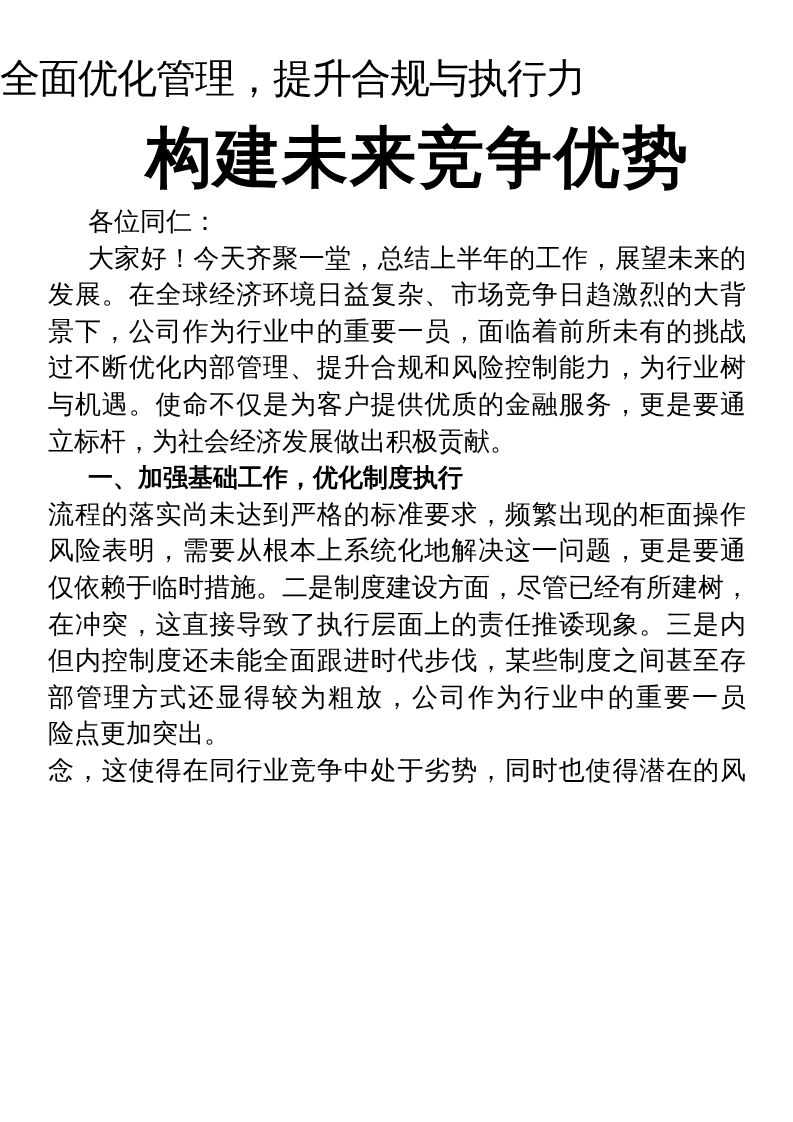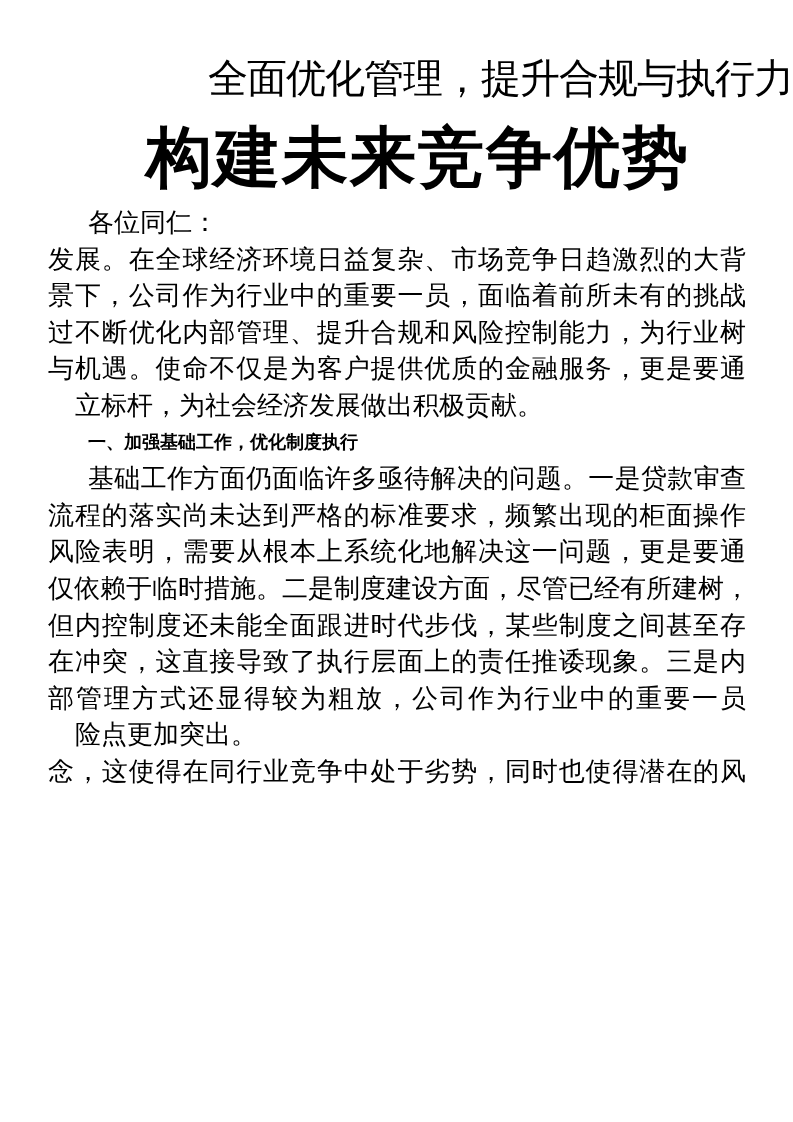--- a/index.html
+++ b/index.html
@@ -1,56 +1,56 @@
 <!DOCTYPE html>
 <html><head>
 <meta charset="utf-8">
 <style>
   html, body { margin:0; padding:0; background:#ffffff; }
   body { width:793px; height:1122px; position:relative; overflow:hidden;
          font-family: "DejaVu Sans", "Liberation Sans", sans-serif; color:#000; }
   .page { position:absolute; left:0; top:0; width:793px; height:1122px; }
-  .title1 { position:absolute; left:0; width:793px; top:52px; text-align:right;
+  .title1 { position:absolute; left:0; width:793px; top:52px; text-align:left;
             font-size:40px; line-height:52px; letter-spacing:-1px; font-weight:normal; margin:0; }
   .title2 { position:absolute; left:0; width:690px; top:118px; text-align:right;
             font-size:66px; line-height:80px; font-weight:bold; margin:0; letter-spacing:2px; }
   .body { position:absolute; left:48px; top:204px; width:698px; }
   .line { display:block; height:36.6px; line-height:36.6px; font-size:26px;
-          white-space:nowrap; text-align:justify; text-align-last:justify; letter-spacing:0; }
-  .line.last { text-align-last:left;margin-left:27px; }
+          white-space:nowrap; text-align:justify; text-align-last:justify; letter-spacing:0;font-family:Liberation Serif, serif; }
+  .line.last { text-align-last:left; }
   .indent { padding-left:40px; }
-  .heading { font-weight:bold; font-size:18px; text-align-last:left; }
+  .heading { font-weight:bold; font-size:25px; text-align-last:left; }
   .salute { text-align-last:left; }
 </style>
 </head>
 <body>
 
 <div class="page">
   <h1 class="title1">全面优化管理，提升合规与执行力</h1>
   <h1 class="title2">构建未来竞争优势</h1>
 
   <div class="body">
     <span class="line indent salute">各位同仁：</span>
 
     <div>
+      <span class="line indent">大家好！今天齐聚一堂，总结上半年的工作，展望未来的</span>
       <span class="line">发展。在全球经济环境日益复杂、市场竞争日趋激烈的大背</span>
       <span class="line">景下，公司作为行业中的重要一员，面临着前所未有的挑战</span>
       <span class="line">过不断优化内部管理、提升合规和风险控制能力，为行业树</span>
       <span class="line">与机遇。使命不仅是为客户提供优质的金融服务，更是要通</span>
       <span class="line last">立标杆，为社会经济发展做出积极贡献。</span>
     </div>
 
     <span class="line indent heading">一、加强基础工作，优化制度执行</span>
 
     <div>
-      <span class="line indent">基础工作方面仍面临许多亟待解决的问题。一是贷款审查</span>
       <span class="line">流程的落实尚未达到严格的标准要求，频繁出现的柜面操作</span>
       <span class="line">风险表明，需要从根本上系统化地解决这一问题，更是要通</span>
       <span class="line">仅依赖于临时措施。二是制度建设方面，尽管已经有所建树，</span>
+      <span class="line">在冲突，这直接导致了执行层面上的责任推诿现象。三是内</span>
       <span class="line">但内控制度还未能全面跟进时代步伐，某些制度之间甚至存</span>
-      <span class="line">在冲突，这直接导致了执行层面上的责任推诿现象。三是内</span>
       <span class="line">部管理方式还显得较为粗放，公司作为行业中的重要一员</span>
       <span class="line last">险点更加突出。</span>
       <span class="line">念，这使得在同行业竞争中处于劣势，同时也使得潜在的风</span>
     </div>
 
   </div>
 </div>
 
 </body></html>

